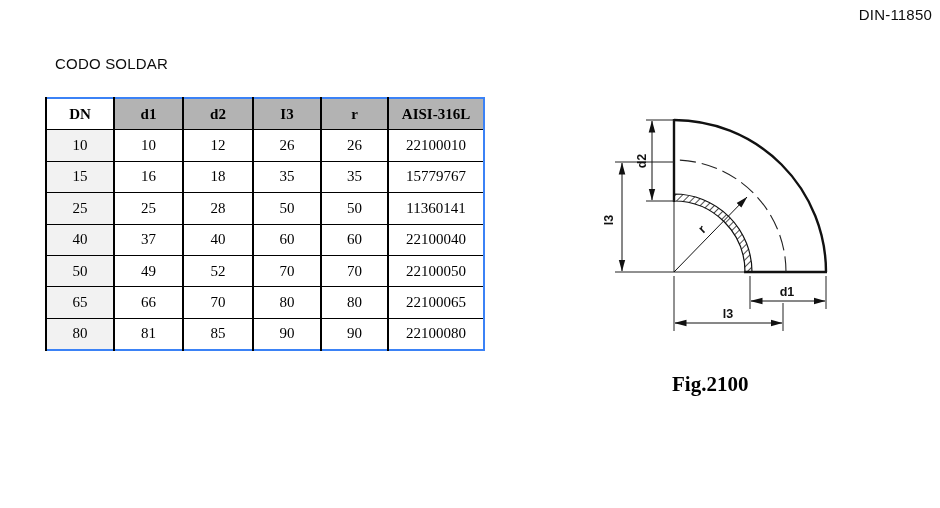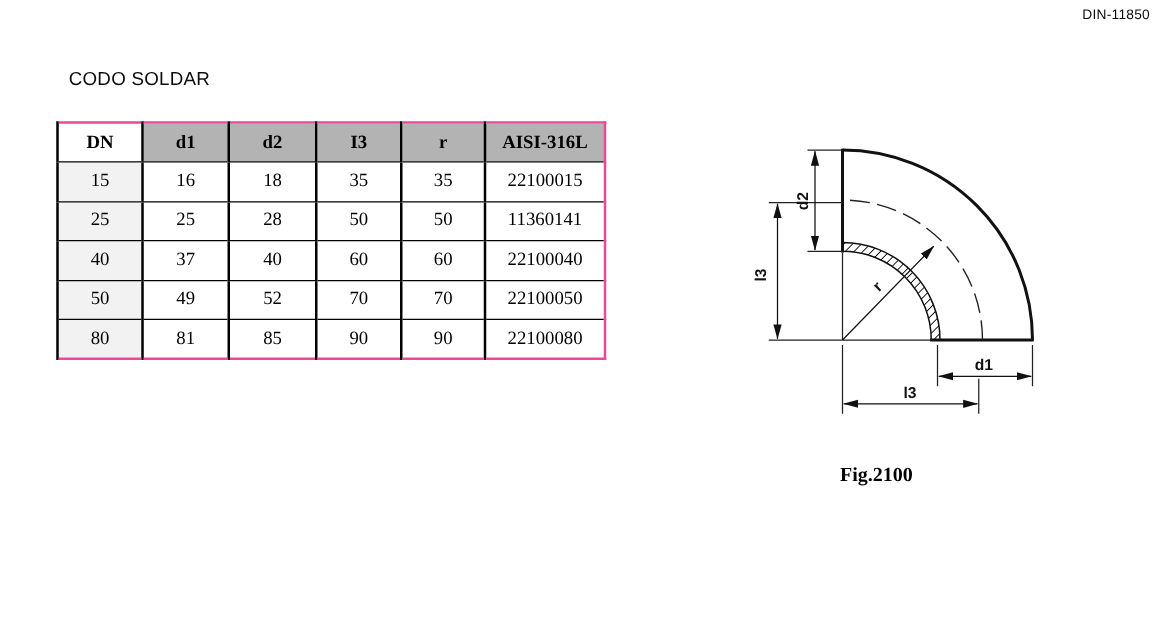--- a/index.html
+++ b/index.html
@@ -1,42 +1,42 @@
 <!DOCTYPE html>
 <html><head>
 <meta charset="utf-8">
 <style>
   html,body{margin:0;padding:0;}
   body{
     width:940px;height:508px;position:relative;background:#ffffff;
     font-family:"Liberation Sans",sans-serif;color:#111;overflow:hidden;
   }
   .std-ref{
-    position:absolute;top:6px;right:20px;font-size:11px;letter-spacing:.2px;color:#0d0d0d;margin-left:32px;
+    position:absolute;top:6px;right:8px;font-size:15px;letter-spacing:.2px;color:#0d0d0d;margin-left:32px;
   }
   .page-title{
     position:absolute;left:55px;top:55px;font-size:15px;letter-spacing:.2px;color:#0d0d0d;
   }
   table.spec{
     position:absolute;left:45px;top:97px;border-collapse:collapse;table-layout:fixed;
-    border:2px solid #ec4899;font-family:"Liberation Serif","DejaVu Serif",serif;
+    border:2px solid #3b82f6;font-family:"Liberation Serif","DejaVu Serif",serif;
     font-size:15px;color:#000;
   }
   table.spec th, table.spec td{
     border:1px solid #000;border-left-width:2px;text-align:center;vertical-align:middle;
     height:30.4px;padding:0;overflow:hidden;white-space:nowrap;
   }
   table.spec th{font-weight:bold;background:var(--header-bg,#b3b3b3);}
   table.spec th.col-dn{background:#ffffff;}
   table.spec td.col-dn{background:var(--dn-bg,#f2f2f2);}
   table.spec th.col-aisi, table.spec td.col-aisi{border-left-width:2px;text-align:center;}
   svg.diagram{position:absolute;left:0;top:0;pointer-events:none;}
   .fig-caption{
     position:absolute;left:672px;top:372px;
-    font-family:"Liberation Serif","DejaVu Serif",serif;font-weight:bold;font-size:16px;color:#000;text-align:center;
+    font-family:"Liberation Serif","DejaVu Serif",serif;font-weight:bold;font-size:21px;color:#000;text-align:center;
   }
 </style>
 </head>
 <body style="--header-bg: #b3b3b3; --dn-bg: #f2f2f2;">
 
 <div class="std-ref">DIN-11850</div>
 <div class="page-title">CODO SOLDAR</div>
 
 <table class="spec">
   <colgroup>
@@ -52,26 +52,34 @@
         <th class="col-dn">DN</th>
         <th>d1</th>
         <th>d2</th>
         <th>I3</th>
         <th>r</th>
         <th class="col-aisi">AISI-316L</th>
       </tr>
   </thead>
   <tbody>
       <tr>
+        <td class="col-dn">10</td>
+        <td>10</td>
+        <td>12</td>
+        <td>26</td>
+        <td>26</td>
+        <td class="col-aisi">22100010</td>
+      </tr>
+      <tr>
         <td class="col-dn">15</td>
         <td>16</td>
         <td>18</td>
         <td>35</td>
         <td>35</td>
-        <td class="col-aisi">22100015</td>
+        <td class="col-aisi">15779767</td>
       </tr>
       <tr>
         <td class="col-dn">25</td>
         <td>25</td>
         <td>28</td>
         <td>50</td>
         <td>50</td>
         <td class="col-aisi">11360141</td>
       </tr>
       <tr>
@@ -82,20 +90,28 @@
         <td>60</td>
         <td class="col-aisi">22100040</td>
       </tr>
       <tr>
         <td class="col-dn">50</td>
         <td>49</td>
         <td>52</td>
         <td>70</td>
         <td>70</td>
         <td class="col-aisi">22100050</td>
+      </tr>
+      <tr>
+        <td class="col-dn">65</td>
+        <td>66</td>
+        <td>70</td>
+        <td>80</td>
+        <td>80</td>
+        <td class="col-aisi">22100065</td>
       </tr>
       <tr>
         <td class="col-dn">80</td>
         <td>81</td>
         <td>85</td>
         <td>90</td>
         <td>90</td>
         <td class="col-aisi">22100080</td>
       </tr>
     </tbody>

